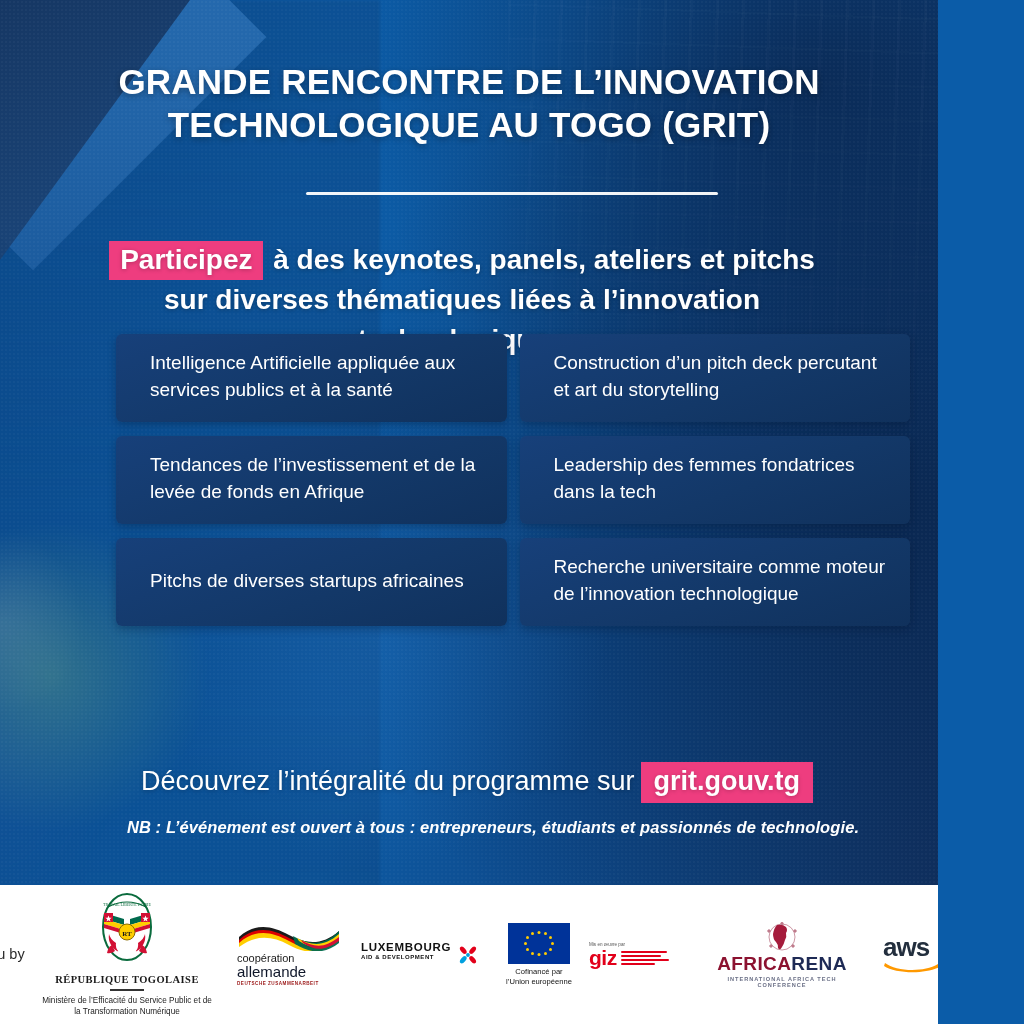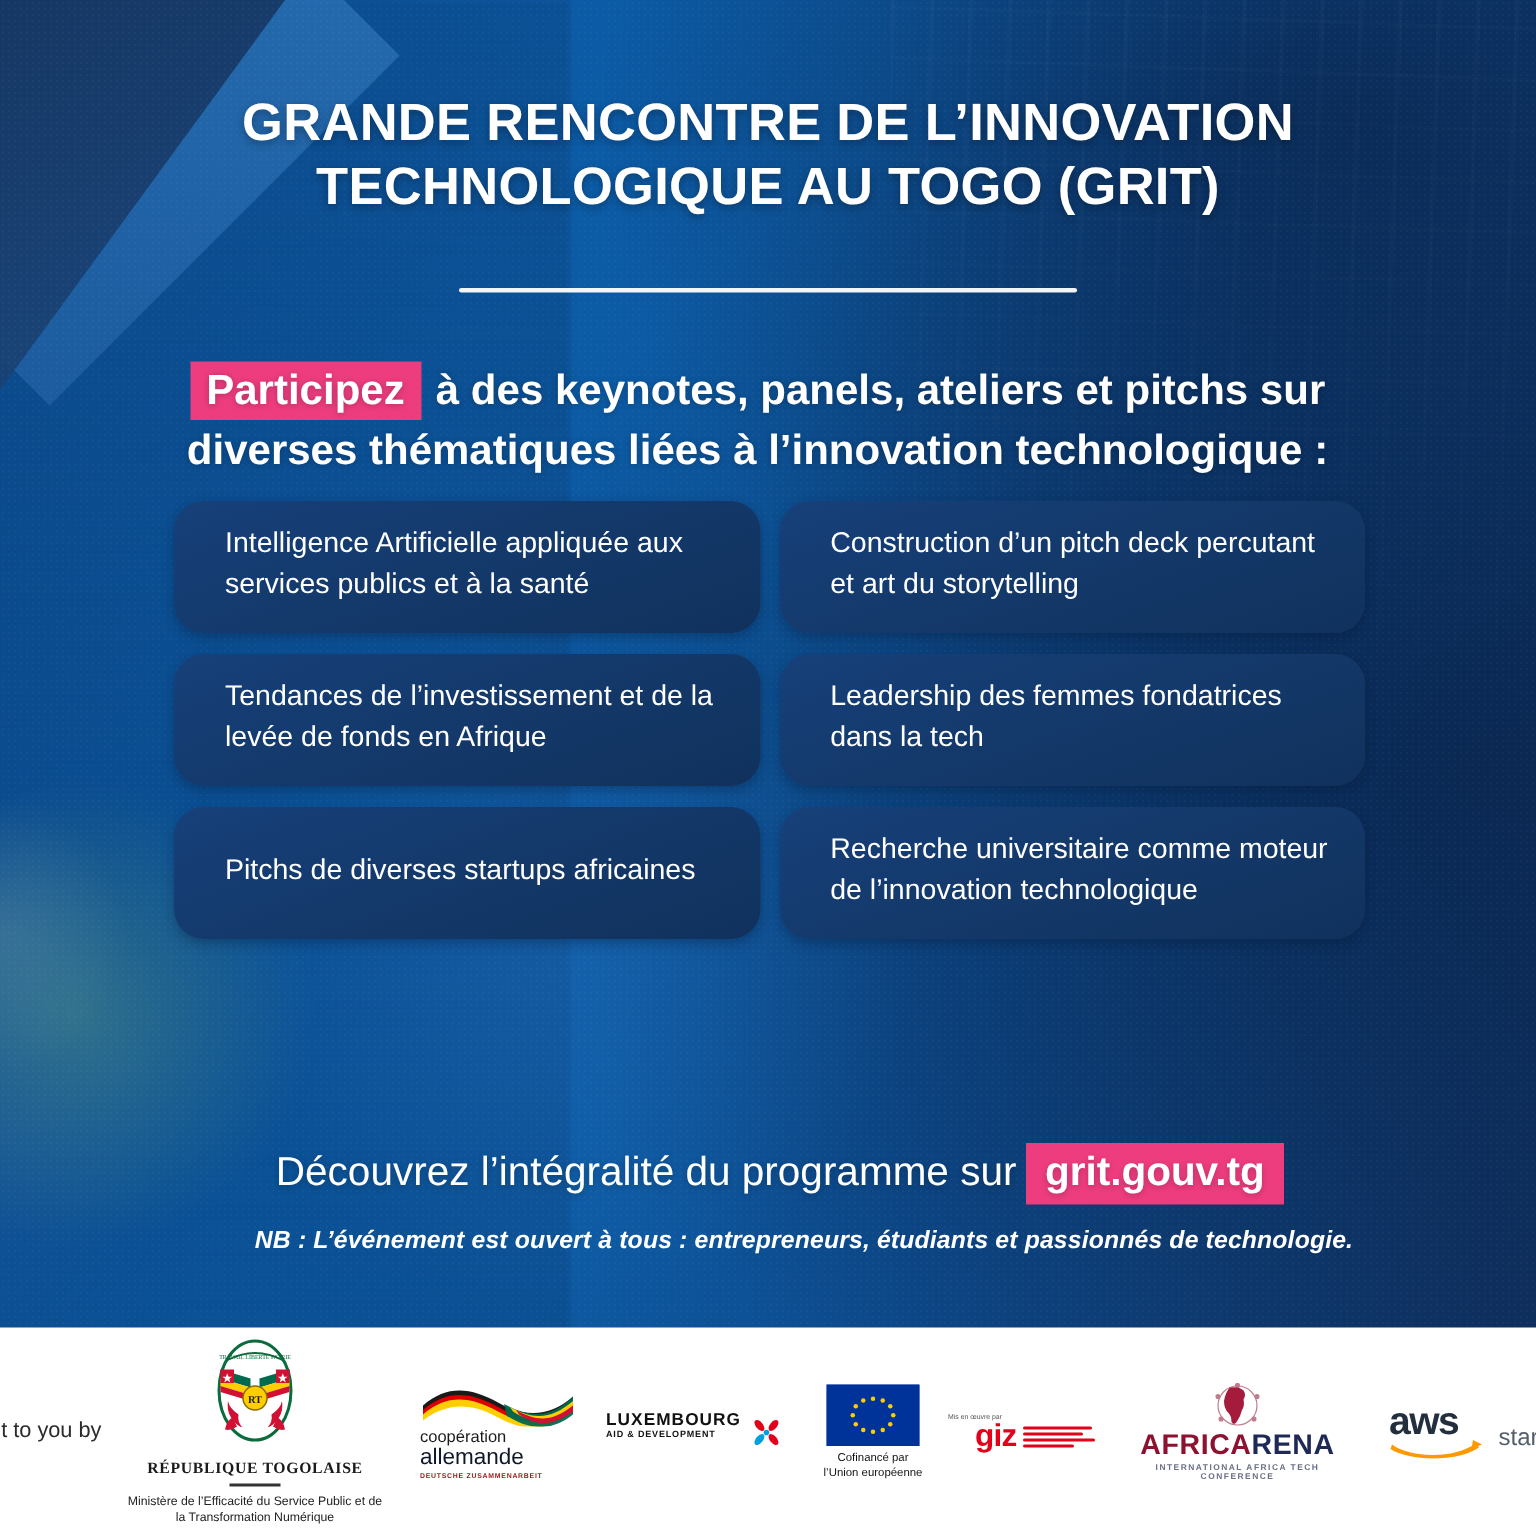--- a/index.html
+++ b/index.html
@@ -5,21 +5,21 @@
   * { box-sizing: border-box; margin: 0; padding: 0; }
   html, body { width: 1024px; height: 1024px; }
   body {
     font-family: "Liberation Sans", sans-serif;
     background: #0b5ca8;
     overflow: hidden;
   }
 
   #poster {
     position: relative;
-    width: 1024px;
+    width: 938px;
     height: 1024px;
     overflow: hidden;
     background:
       radial-gradient(ellipse 70% 60% at 88% 8%, rgba(10,40,82,0.85), rgba(10,40,82,0) 70%),
       radial-gradient(ellipse 90% 70% at 96% 50%, rgba(8,34,72,0.75), rgba(8,34,72,0) 72%),
       linear-gradient(105deg, #0a4f95 0%, #0b5ba6 28%, #0d5aa3 46%, #0d4a8c 64%, #0f3f78 80%, #112f5e 100%);
   }
 
   
   .bg-photo-left {
@@ -116,21 +116,21 @@
   .cards {
     position: absolute;
     left: 116px; top: 334px;
     width: 794px;
     display: grid;
     grid-template-columns: 1fr 1fr;
     gap: 14px 13px;
   }
   .card {
     background: linear-gradient(160deg, #17407a 0%, #133868 58%, #10315c 100%);
-    border-radius: 20px;
+    border-radius: 6px;
     min-height: 88px;
     padding: 16px 22px 18px 34px;
     display: flex;
     align-items: center;
     box-shadow: 0 3px 8px rgba(3,20,45,0.30);
   }
   .card-text {
     color: #ffffff;
     font-size: 19px;
     line-height: 1.40;
@@ -211,21 +211,21 @@
   .eu-block { width: 92px; text-align: center; margin-left: 14px; }
   .eu-flag {
     width: 62px; height: 41px; background: #003399; margin: 0 auto;
     position: relative; display: block;
   }
   .eu-cap { font-size: 7.6px; color: #111; line-height: 1.3; margin-top: 3px; }
 
   .giz-block { width: 96px; margin-left: 4px; }
   .giz-top { font-size: 4.6px; color: #555; margin-bottom: 2px; }
   .giz-row { display: flex; align-items: flex-start; gap: 4px; }
-  .giz-word { font-size: 21px; font-weight: 700; color: #e2001a; line-height: .85; letter-spacing: -.5px; margin-left: 18px; }
+  .giz-word { font-size: 21px; font-weight: 700; color: #e2001a; line-height: .85; letter-spacing: -.5px; }
   .giz-lines { padding-top: 2px; }
   .giz-line { height: 2px; background: #e2001a; margin-bottom: 2.2px; border-radius: 1px; }
 
   .africa-block { width: 150px; text-align: center; margin-left: 22px; }
   .africa-mark { width: 34px; height: 30px; margin: 0 auto 2px auto; display: block; }
   .africa-word { font-size: 19px; font-weight: 800; letter-spacing: .4px; line-height: 1; }
   .africa-word .a1 { color: #8c1230; }
   .africa-word .a2 { color: #1e2a55; }
   .africa-sub { font-size: 5.6px; color: #6a6f86; letter-spacing: 1.0px; margin-top: 3px; font-weight: 600; }
 

